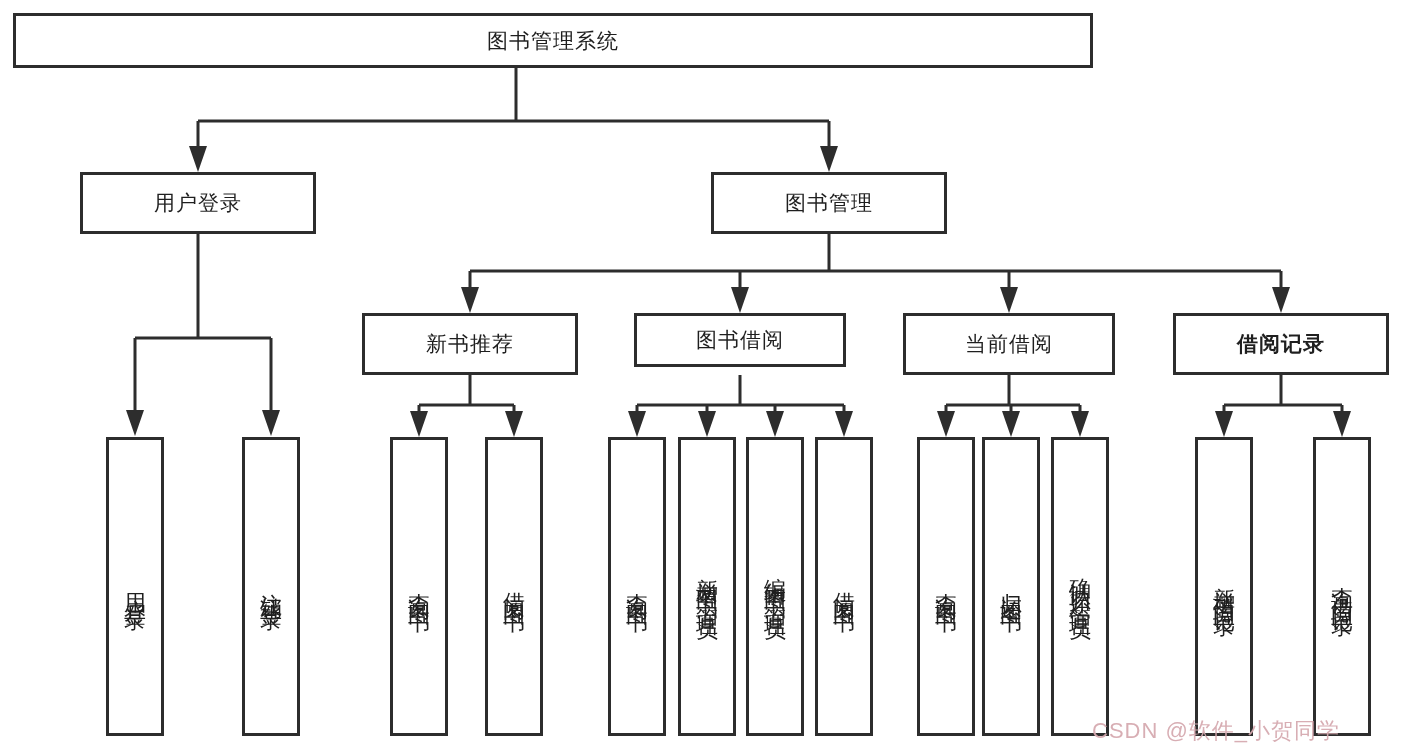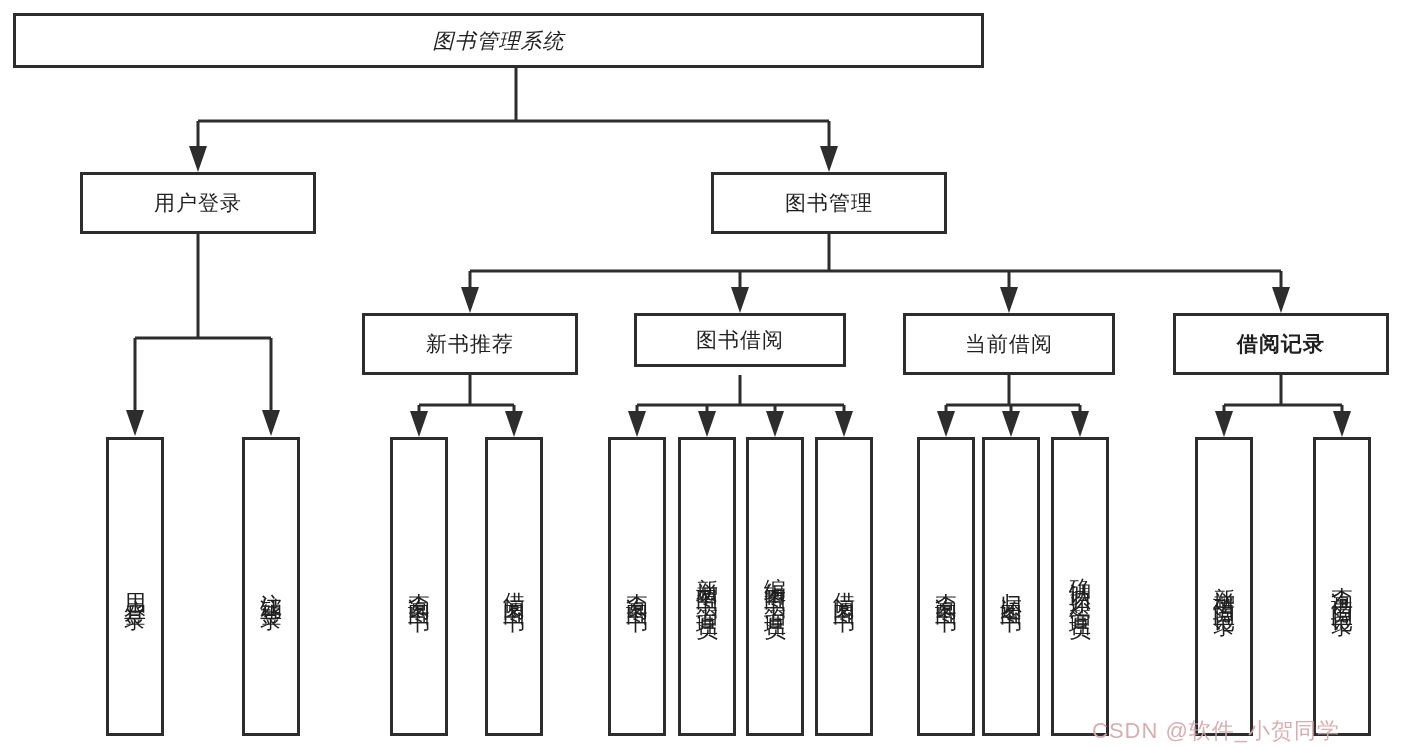--- a/index.html
+++ b/index.html
@@ -97,21 +97,21 @@
       <polygon points="766,411 784,411 775,437"></polygon>
       <polygon points="835,411 853,411 844,437"></polygon>
       <polygon points="937,411 955,411 946,437"></polygon>
       <polygon points="1002,411 1020,411 1011,437"></polygon>
       <polygon points="1071,411 1089,411 1080,437"></polygon>
       <polygon points="1215,411 1233,411 1224,437"></polygon>
       <polygon points="1333,411 1351,411 1342,437"></polygon>
     </g>
   </svg>
 
-  <div class="node hbox" style="left:13px; top:13px; width:971px; height:55px;font-style:italic;">图书管理系统</div>
+  <div class="node hbox" style="left:13px; top:13px; width:1080px; height:55px;">图书管理系统</div>
 
   <div class="node hbox" style="left:80px; top:172px; width:236px; height:62px;">用户登录</div>
   <div class="node hbox" style="left:362px; top:313px; width:216px; height:62px;">新书推荐</div>
 
   <div class="node hbox" style="left:711px; top:172px; width:236px; height:62px;">图书管理</div>
   <div class="node hbox" style="left:634px; top:313px; width:212px; height:54px;">图书借阅</div>
   <div class="node hbox" style="left:903px; top:313px; width:212px; height:62px;">当前借阅</div>
   <div class="node hbox" style="left:1173px; top:313px; width:216px; height:62px;font-weight:bold;">借阅记录</div>
 
   <div class="node vbox" style="left:106px; top:437px; width:58px; height:299px;">用户登录</div>

